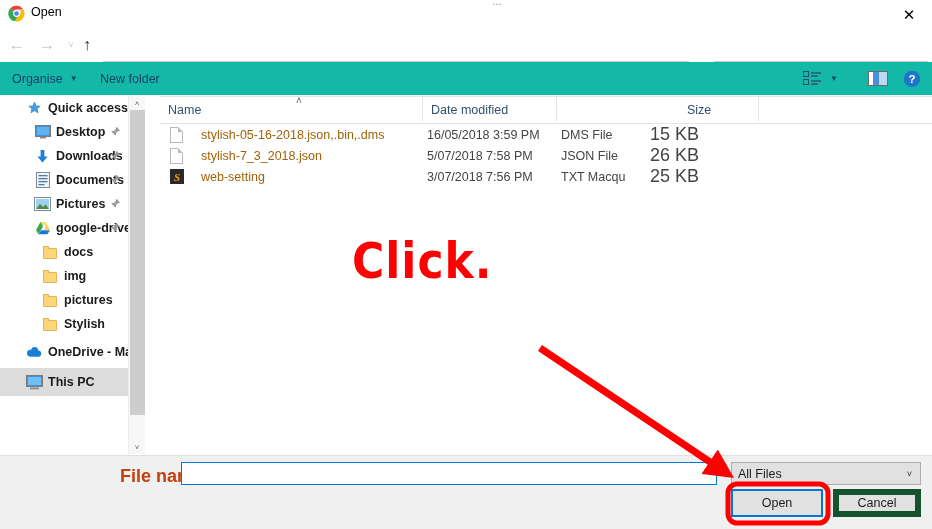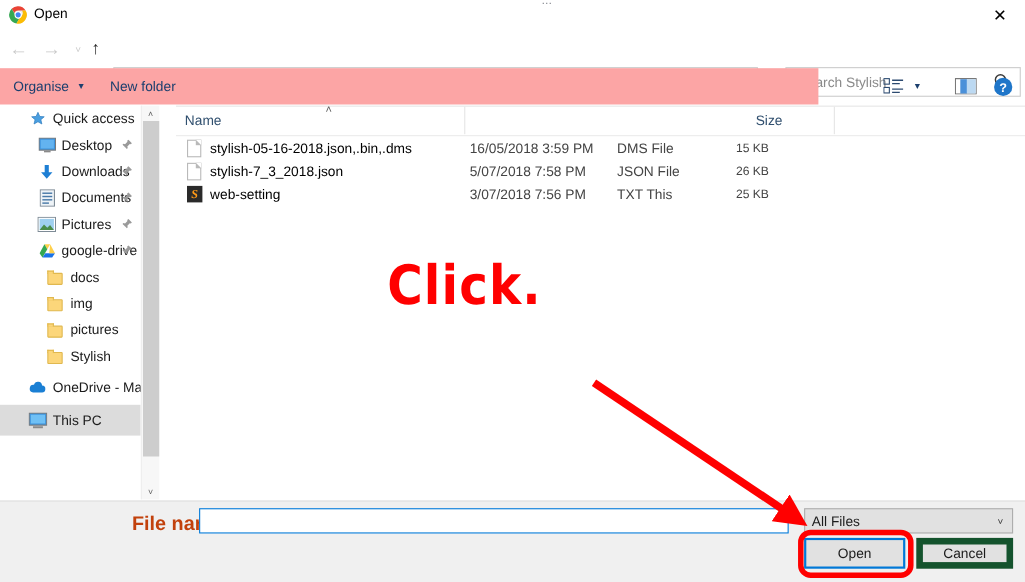--- a/index.html
+++ b/index.html
@@ -45,21 +45,21 @@
      border-left:1px solid #e3e3e3;}
 
   .searchbox{position:absolute;left:714px;top:31px;width:214px;height:27px;
      border:1px solid #cccccc;background:#ffffff;box-sizing:border-box;display:flex;align-items:center;}
   .searchbox input{border:0;outline:0;background:transparent;width:172px;margin-left:9px;
      font-family:"Liberation Sans",sans-serif;font-size:12.5px;color:#1b1b1b;}
   .searchbox input::placeholder{color:#8a8a8a;}
   .search-icon{position:absolute;right:8px;top:4px;width:16px;height:16px;color:#3a3a3a;}
 
   
-  .cmdbar{position:absolute;left:0;top:62px;width:744px;height:33px;background:#fca5a5;}
+  .cmdbar{position:absolute;left:0;top:62px;width:932px;height:33px;background:#14b8a6;}
   .cmd-item{position:absolute;top:0;height:33px;display:flex;align-items:center;
      color:#1c3f6e;font-size:12.5px;}
   .cmd-organise{left:12px;}
   .cmd-caret{margin-left:7px;font-size:8px;color:#1c3f6e;}
   .cmd-newfolder{left:100px;}
   .cmd-right{position:absolute;top:0;height:33px;display:flex;align-items:center;justify-content:center;}
   .view-icon{left:800px;width:24px;}
   .view-caret{left:826px;width:16px;color:#1c3f6e;font-size:8px;}
   .pane-icon{left:866px;width:24px;}
   .help-icon{left:900px;width:24px;}
@@ -73,40 +73,40 @@
   .col-name{left:0;width:263px;border-right:1px solid #e5e5e5;}
   .col-date{left:263px;width:134px;border-right:1px solid #e5e5e5;}
   .col-type{left:397px;width:122px;border-right:1px solid #e5e5e5;}
   .col-size{left:519px;width:80px;border-right:1px solid #e5e5e5;}
   .sort-mark{position:absolute;left:136px;top:-2px;color:#5b5b5b;font-size:10px;}
 
   
   .filelist{position:absolute;left:160px;top:124px;width:772px;height:330px;background:#fff;}
   .frow{position:relative;height:21px;display:flex;align-items:center;}
   .frow .ficon{position:absolute;left:10px;top:3px;width:14px;height:16px;}
-  .fname{position:absolute;left:31px;font-size:12.5px;color:#000000;white-space:nowrap;}
+  .fname{position:absolute;left:41px;font-size:12.5px;color:#a16207;white-space:nowrap;}
   .fdate{position:absolute;left:267px;font-size:12.5px;color:#444;white-space:nowrap;}
   .ftype{position:absolute;left:401px;font-size:12.5px;color:#444;white-space:nowrap;}
-  .fsize{position:absolute;left:455px;width:84px;text-align:right;font-size:11px;color:#444;}
+  .fsize{position:absolute;left:455px;width:84px;text-align:right;font-size:18px;color:#444;}
 
   .doc-icon{position:relative;width:13px;height:16px;background:#ffffff;
      border:1px solid #b9b9b9;box-sizing:border-box;}
   .doc-icon:after{content:"";position:absolute;right:-1px;top:-1px;
      border-width:0 5px 5px 0;border-style:solid;border-color:#ffffff #ffffff #b9b9b9 #b9b9b9;}
   .s-icon{width:14px;height:15px;background:#2a2a2a;display:flex;align-items:center;
      justify-content:center;color:#ff9a17;font-size:11px;font-weight:bold;
      font-family:"Liberation Serif",serif;font-style:italic;}
 
   
   .sidebar{position:absolute;left:0;top:96px;width:128px;height:358px;
      background:#ffffff;overflow:hidden;}
   .snode{position:relative;height:24px;display:flex;align-items:center;font-size:12.5px;color:#1b1b1b;}
   .snode.sel{background:#dcdcdc;}
   .snode .sicon{position:absolute;width:17px;height:17px;display:flex;align-items:center;justify-content:center;}
-  .snode .slabel{position:absolute;white-space:nowrap;}
+  .snode .slabel{position:absolute;white-space:nowrap;font-weight:bold;}
   .pin{position:absolute;right:7px;top:6px;width:11px;height:11px;color:#9a9a9a;font-size:10px;}
 
   .ic-folder{position:relative;width:15px;height:13px;}
   .ic-folder:before{content:"";position:absolute;left:0;top:2px;width:14px;height:11px;
      background:#fcd67a;border:1px solid #e0b84f;box-sizing:border-box;border-radius:0 1px 1px 1px;}
   .ic-folder:after{content:"";position:absolute;left:0;top:0;width:6px;height:3px;
      background:#fcd67a;border:1px solid #e0b84f;border-bottom:none;box-sizing:border-box;}
 
   
   .sb-track{position:absolute;left:128px;top:96px;width:17px;height:358px;background:#f7f7f7;
@@ -226,20 +226,23 @@
         <text x="9" y="13.2" text-anchor="middle" font-family="Liberation Sans, sans-serif" font-size="11.5" font-weight="bold" fill="#ffffff">?</text>
       </svg>
     </div>
   </div>
 
   <div class="colhead">
     <div class="sort-mark">˄</div>
     <div class="col col-name">
         <span>Name</span>
       </div>
+    <div class="col col-date">
+        <span>Date modified</span>
+      </div>
     <div class="col col-size">
         <span>Size</span>
       </div>
   </div>
 
   <div class="filelist">
     <div class="frow">
       <div class="ficon">
           <div class="doc-icon"></div>
         </div>
@@ -256,21 +259,21 @@
       <div class="fdate">5/07/2018 7:58 PM</div>
       <div class="ftype">JSON File</div>
       <div class="fsize">26 KB</div>
     </div>
     <div class="frow">
       <div class="ficon">
           <div class="s-icon">S</div>
         </div>
       <div class="fname">web-setting</div>
       <div class="fdate">3/07/2018 7:56 PM</div>
-      <div class="ftype">TXT This</div>
+      <div class="ftype">TXT Macqu</div>
       <div class="fsize">25 KB</div>
     </div>
   </div>
 
   <div class="sidebar">
 
     <div class="snode">
       <div class="sicon" style="left:26px">
         <svg width="15" height="15" viewBox="0 0 16 16">
             <path d="M8 1.2l1.8 4 4.3.3-3.3 2.8 1 4.2L8 10.3l-3.8 2.2 1-4.2L1.9 5.5l4.3-.3z" fill="#4a9fe0" stroke="#2f7ec0" stroke-width=".7"></path>

